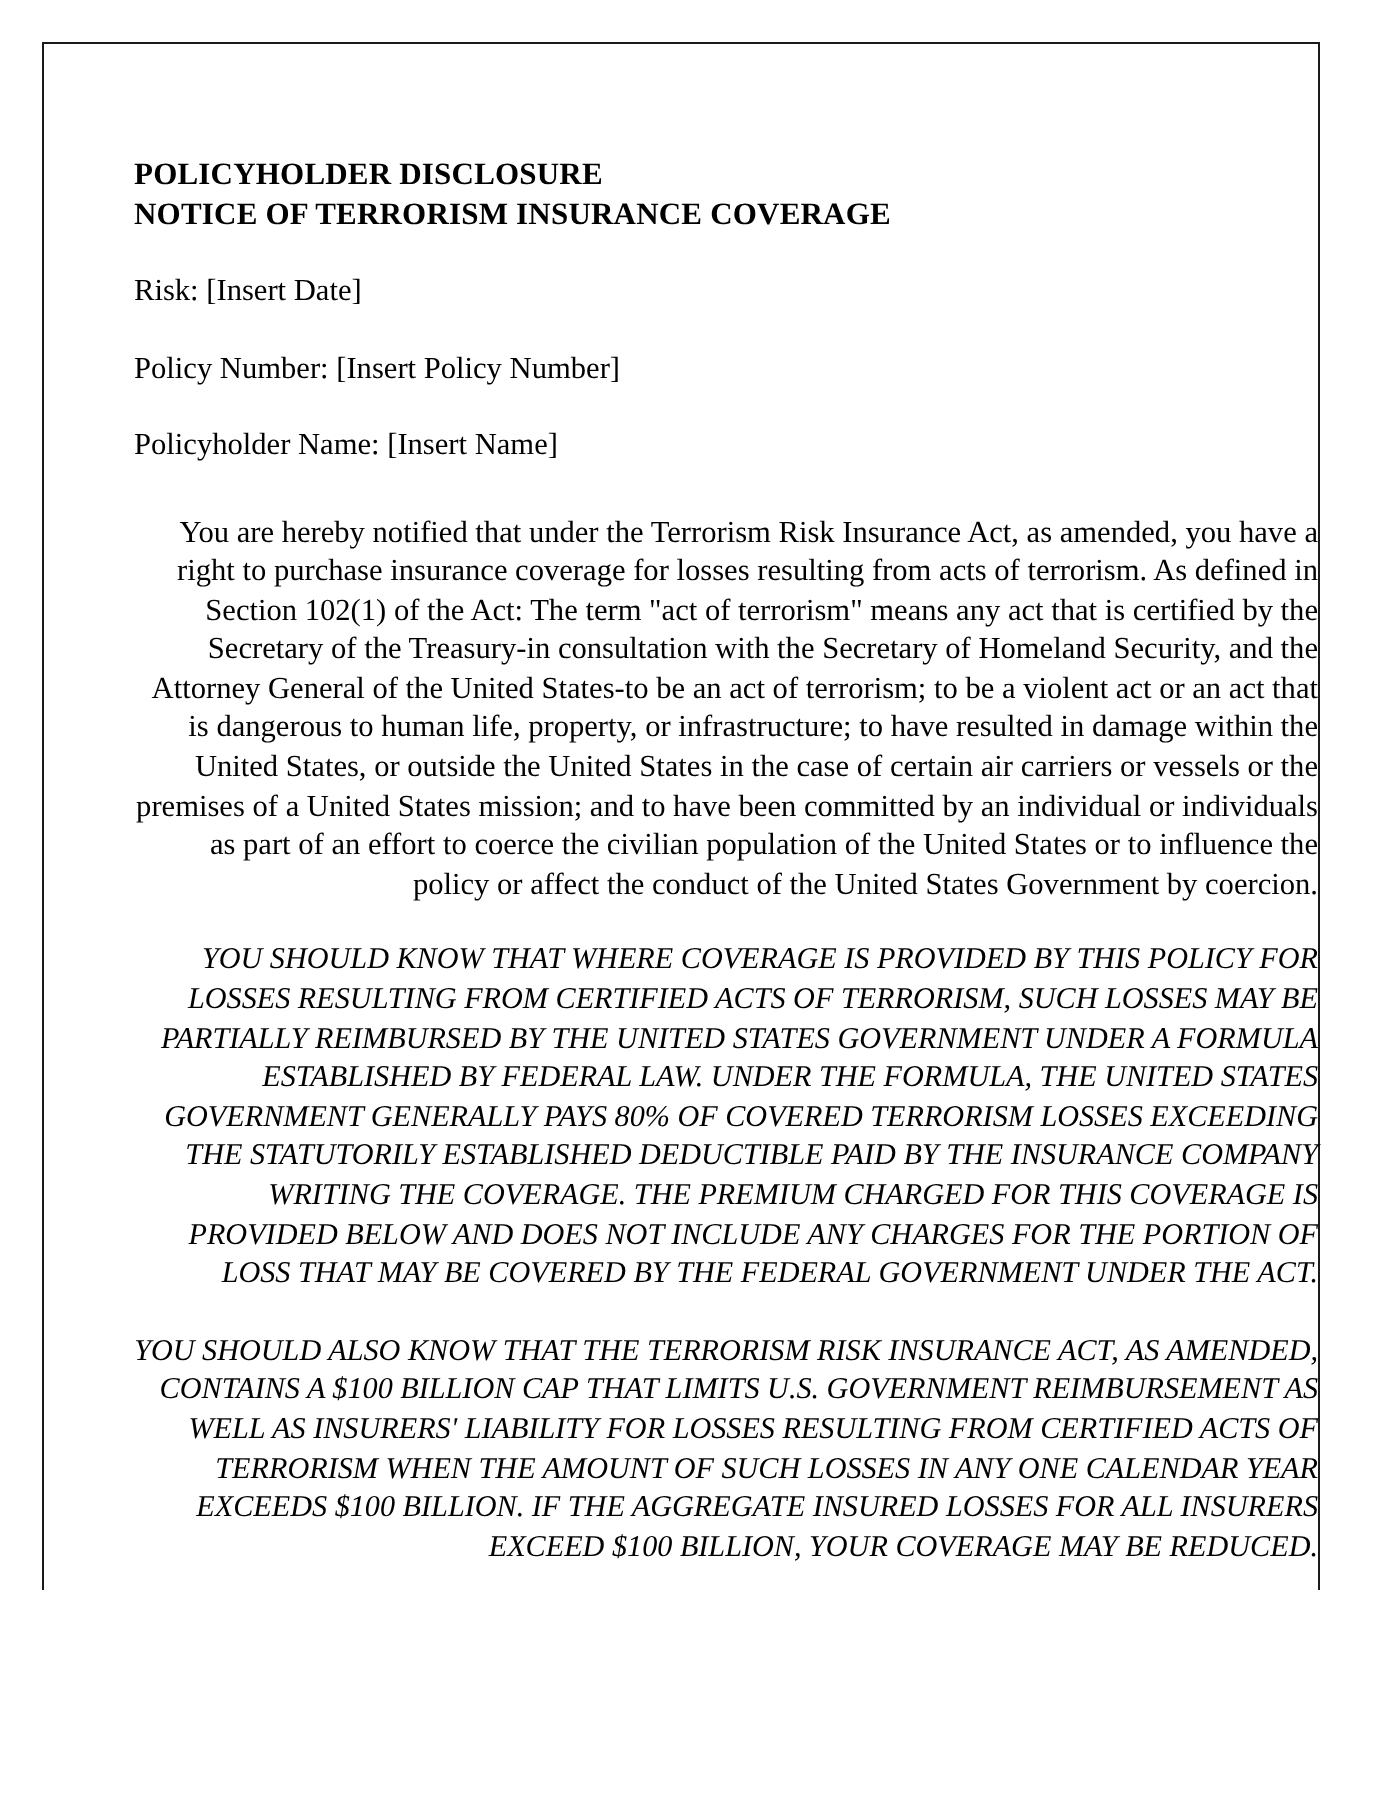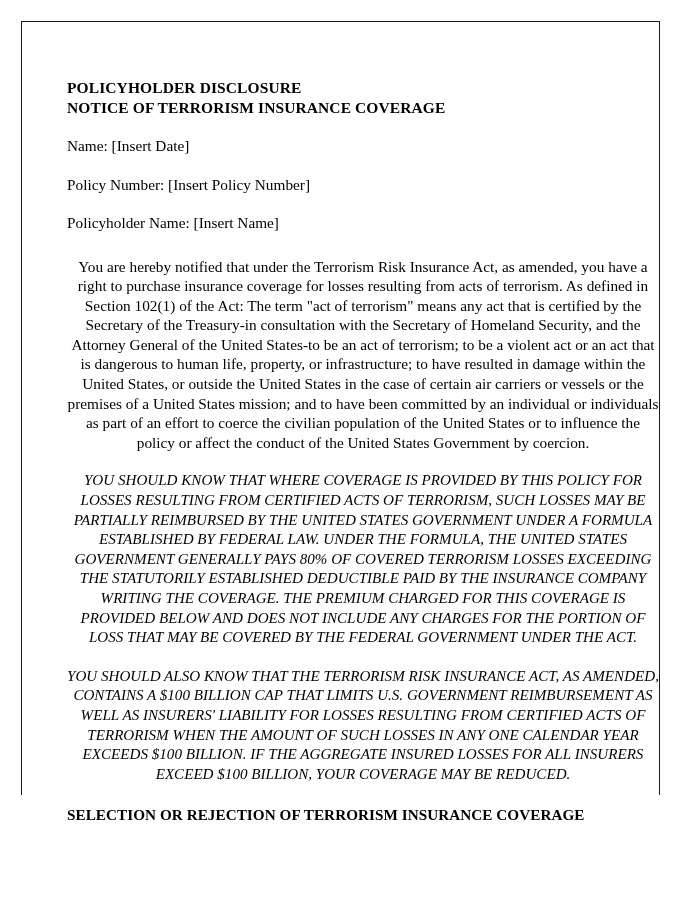--- a/index.html
+++ b/index.html
@@ -52,21 +52,21 @@
   .field-line {
     font-size: 15.3px;
     line-height: 19.5px;
     margin: 19px 0 0 0;
   }
 
   .body-para {
     font-size: 15.3px;
     line-height: 19.6px;
     margin: 19px 0 0 0;
-    text-align: center;
+    text-align: right;
   }
 
   .body-para.caps {
     font-size: 15.1px;
     line-height: 19.6px;
     font-style: italic;
   }
 
   .section-heading {
     font-size: 15.2px;
@@ -82,28 +82,27 @@
 </style>
 </head>
 <body>
 
 <div class="page-frame">
   <div class="page-body">
 
     <h1 class="doc-title">POLICYHOLDER DISCLOSURE
 NOTICE OF TERRORISM INSURANCE COVERAGE</h1>
 
-    <p class="field-line">Name: [Insert Date]</p>
+    <p class="field-line">Risk: [Insert Date]</p>
 
     <p class="field-line">Policy Number: [Insert Policy Number]</p>
 
     <p class="field-line">Policyholder Name: [Insert Name]</p>
 
     <p class="body-para first-para">You are hereby notified that under the Terrorism Risk Insurance Act, as amended, you have a right to purchase insurance coverage for losses resulting from acts of terrorism. As defined in Section 102(1) of the Act: The term "act of terrorism" means any act that is certified by the Secretary of the Treasury-in consultation with the Secretary of Homeland Security, and the Attorney General of the United States-to be an act of terrorism; to be a violent act or an act that is dangerous to human life, property, or infrastructure; to have resulted in damage within the United States, or outside the United States in the case of certain air carriers or vessels or the premises of a United States mission; and to have been committed by an individual or individuals as part of an effort to coerce the civilian population of the United States or to influence the policy or affect the conduct of the United States Government by coercion.</p>
 
     <p class="body-para caps">YOU SHOULD KNOW THAT WHERE COVERAGE IS PROVIDED BY THIS POLICY FOR LOSSES RESULTING FROM CERTIFIED ACTS OF TERRORISM, SUCH LOSSES MAY BE PARTIALLY REIMBURSED BY THE UNITED STATES GOVERNMENT UNDER A FORMULA ESTABLISHED BY FEDERAL LAW. UNDER THE FORMULA, THE UNITED STATES GOVERNMENT GENERALLY PAYS 80% OF COVERED TERRORISM LOSSES EXCEEDING THE STATUTORILY ESTABLISHED DEDUCTIBLE PAID BY THE INSURANCE COMPANY WRITING THE COVERAGE. THE PREMIUM CHARGED FOR THIS COVERAGE IS PROVIDED BELOW AND DOES NOT INCLUDE ANY CHARGES FOR THE PORTION OF LOSS THAT MAY BE COVERED BY THE FEDERAL GOVERNMENT UNDER THE ACT.</p>
 
     <p class="body-para caps">YOU SHOULD ALSO KNOW THAT THE TERRORISM RISK INSURANCE ACT, AS AMENDED, CONTAINS A $100 BILLION CAP THAT LIMITS U.S. GOVERNMENT REIMBURSEMENT AS WELL AS INSURERS' LIABILITY FOR LOSSES RESULTING FROM CERTIFIED ACTS OF TERRORISM WHEN THE AMOUNT OF SUCH LOSSES IN ANY ONE CALENDAR YEAR EXCEEDS $100 BILLION. IF THE AGGREGATE INSURED LOSSES FOR ALL INSURERS EXCEED $100 BILLION, YOUR COVERAGE MAY BE REDUCED.</p>
 
-    <h2 class="section-heading">SELECTION OR REJECTION OF TERRORISM INSURANCE COVERAGE</h2>
 
   </div>
 </div>
 
 </body></html>

